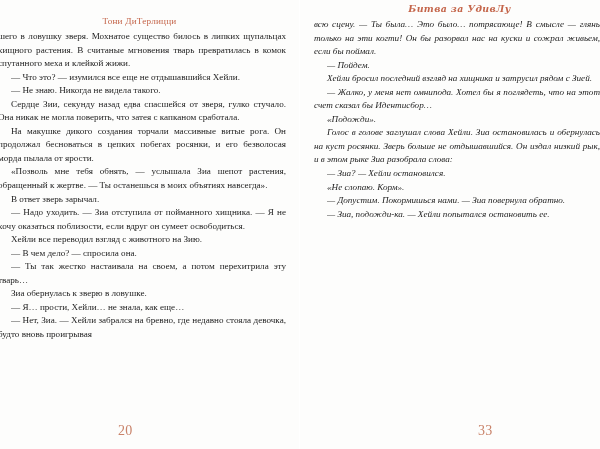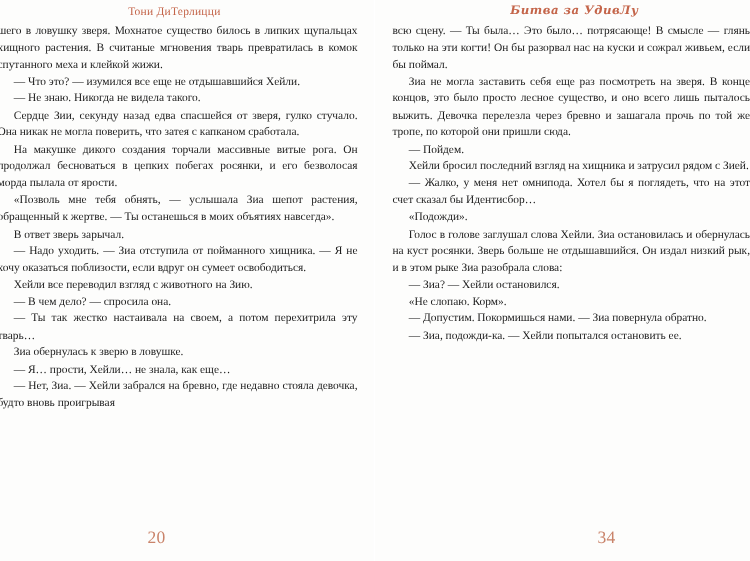--- a/index.html
+++ b/index.html
@@ -21,21 +21,21 @@
     background: #fefefe;
   }
   .page {
     position: relative;
     width: 300px;
     height: 449px;
     box-sizing: border-box;
     background: #fdfdfc;
   }
   .page-left {
-    padding: 0 9px 0 0;
+    padding: 12px 9px 0 0;
   }
   .page-right {
     padding: 0 0 0 9px;
   }
   .running-head {
     height: 18px;
     line-height: 18px;
     font-size: 9.2px;
     color: #c4654a;
     letter-spacing: 0.2px;
@@ -65,20 +65,21 @@
     hyphens: manual;
     -webkit-hyphens: manual;
   }
   .page-left .textblock {
     width: 288px;
     margin-left: -2px;
   }
   .page-right .textblock {
     width: 286px;
     margin-left: 5px;
+    font-style: italic;
   }
   .textblock p {
     margin: 0;
     text-indent: 13px;
   }
   .textblock p.noindent {
     text-indent: 0;
   }
   .textblock p:last-child {
     text-align: justify;
@@ -130,27 +131,26 @@
       </div>
     <div class="folio">20</div>
   </div>
 
   <div class="gutter"></div>
 
   <div class="page page-right">
     <div class="running-head">Битва за УдивЛу</div>
     <div class="textblock">
         <p class="noindent">всю сцену. — Ты была… Это было… потрясающе! В смысле — глянь только на эти когти! Он бы разорвал нас на куски и сожрал живьем, если бы поймал.</p>
-        <p>Зиа не могла заставить себя еще раз посмотреть на зверя. В конце концов, это было просто лесное существо, и оно всего лишь пыталось выжить. Девочка перелезла через бревно и зашагала прочь по той же тропе, по которой они пришли сюда.</p>
         <p>— Пойдем.</p>
         <p>Хейли бросил последний взгляд на хищника и затрусил рядом с Зией.</p>
         <p>— Жалко, у меня нет омнипода. Хотел бы я поглядеть, что на этот счет сказал бы Идентисбор…</p>
         <p>«Подожди».</p>
         <p>Голос в голове заглушал слова Хейли. Зиа остановилась и обернулась на куст росянки. Зверь больше не отдышавшийся. Он издал низкий рык, и в этом рыке Зиа разобрала слова:</p>
         <p>— Зиа? — Хейли остановился.</p>
         <p>«Не слопаю. Корм».</p>
         <p>— Допустим. Покормишься нами. — Зиа повернула обратно.</p>
         <p>— Зиа, подожди-ка. — Хейли попытался остановить ее.</p>
       </div>
-    <div class="folio">34</div>
+    <div class="folio">33</div>
   </div>
 
 </div>
 
 </body></html>

